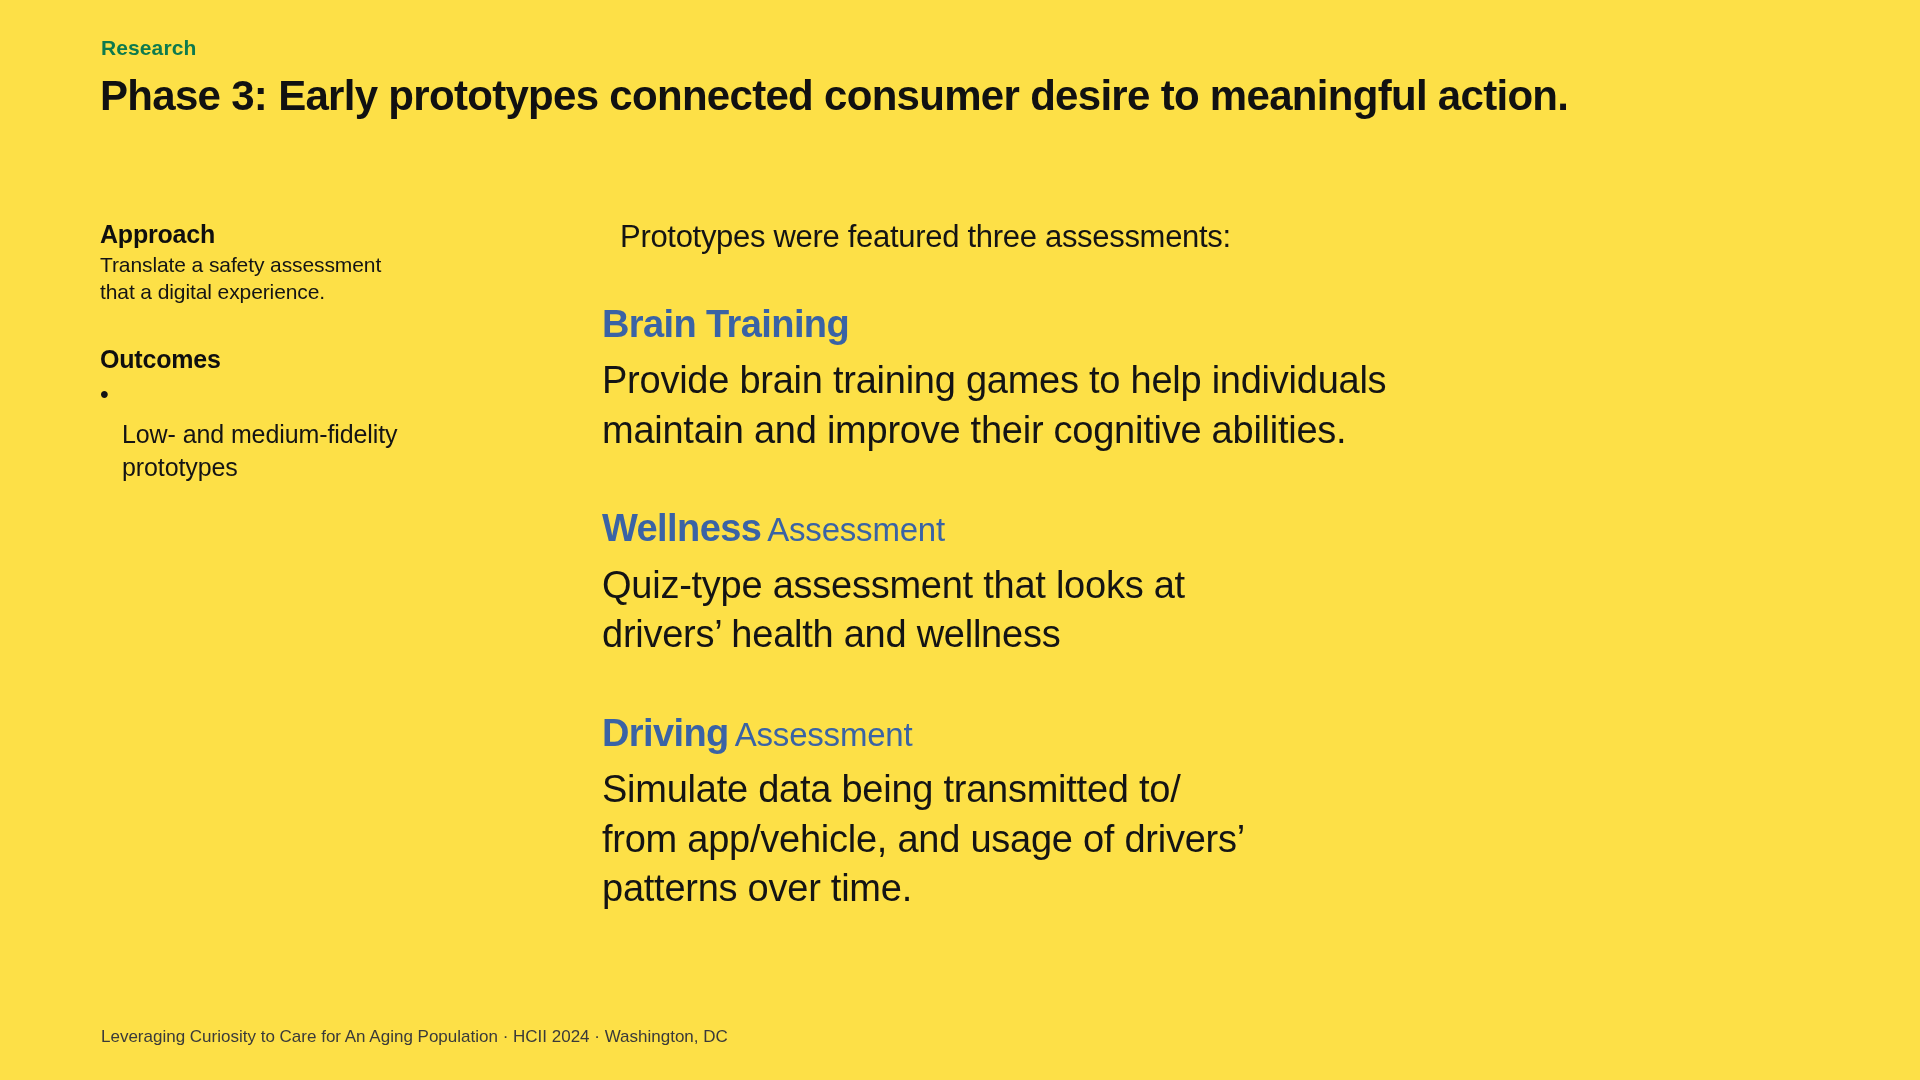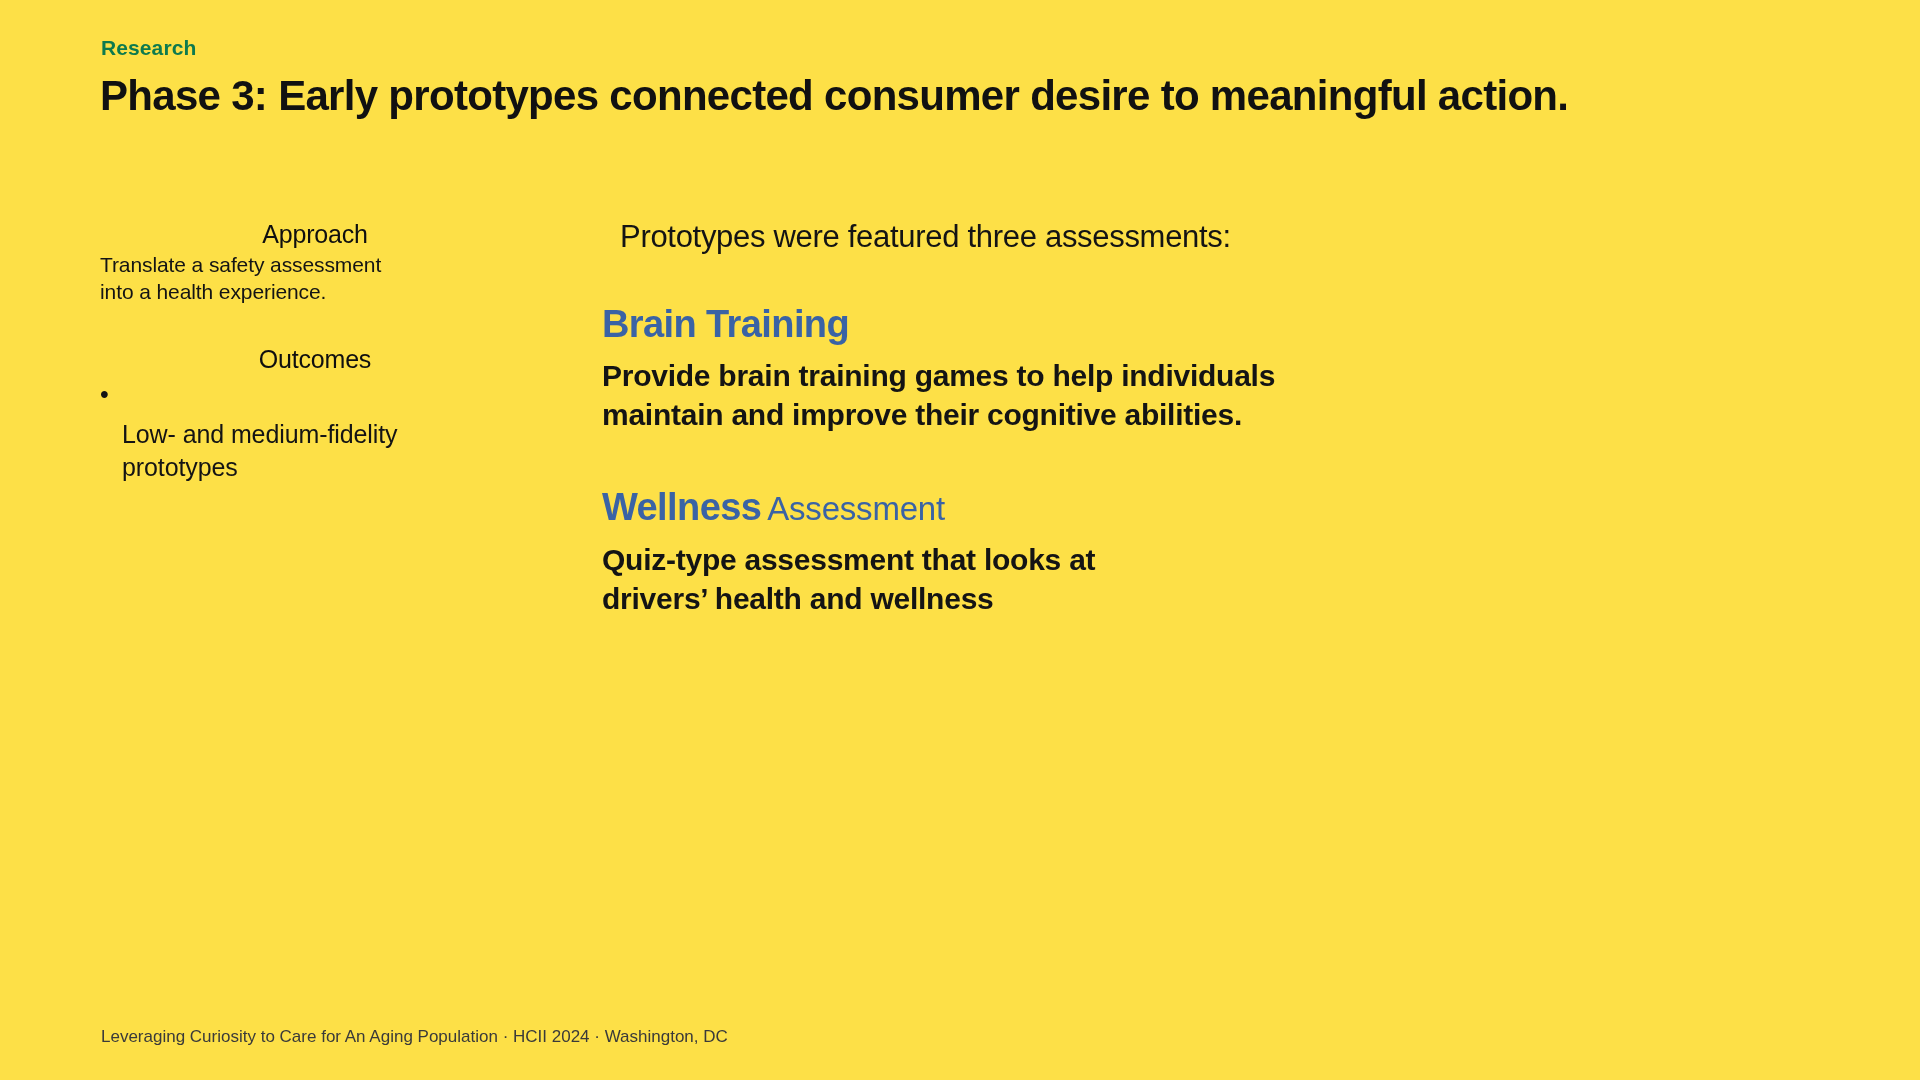--- a/index.html
+++ b/index.html
@@ -36,25 +36,24 @@
   }
 
   
   .left-col {
     position:absolute;
     left:100px; top:218px;
     width:430px;
   }
   .col-heading {
     font-size:25px;
-    font-weight:400;
+    font-weight:700;
     color:#0F0F0F;
     letter-spacing:-0.2px;
     line-height:1.3;
-    text-align:center;
   }
   .col-body {
     font-size:21px;
     font-weight:400;
     color:#141414;
     line-height:1.30;
     letter-spacing:-0.1px;
   }
   .block-gap { height:38px; }
 
@@ -102,22 +101,22 @@
     font-weight:700;
   }
   .assess-head .sub {
     font-size:33px;
     font-weight:400;
     letter-spacing:-0.2px;
     margin-left:6px;
   }
   .assess-body {
     margin-top:10px;
-    font-size:30px;
-    font-weight:700;
+    font-size:38px;
+    font-weight:400;
     color:#141414;
     line-height:1.30;
     letter-spacing:-0.25px;
   }
 
   
   .footer {
     position:absolute;
     left:101px; bottom:33px;
     font-size:17px;
@@ -134,21 +133,21 @@
   <div class="eyebrow">Research</div>
 
   <h1 class="deck-title">Phase 3: Early prototypes connected consumer desire to meaningful action.</h1>
 
   <div class="left-col">
 
     <div class="col-heading">Approach</div>
 
     <div class="col-body">
       <div>Translate a safety assessment</div>
-      <div>into a health experience.</div>
+      <div>that a digital experience.</div>
     </div>
 
     <div class="block-gap"></div>
 
     <div class="col-heading">Outcomes</div>
 
     <ul class="bullet-list">
       <li class="bullet-item">
         <span class="bullet-dot">•</span>
         <span class="bullet-text">
@@ -176,18 +175,28 @@
     <div class="assessment">
       <div class="assess-head">
         <span class="main">Wellness</span><span class="sub">Assessment</span>
       </div>
       <div class="assess-body">
         <div>Quiz-type assessment that looks at</div>
         <div>drivers’ health and wellness</div>
       </div>
     </div>
 
+    <div class="assessment">
+      <div class="assess-head">
+        <span class="main">Driving</span><span class="sub">Assessment</span>
+      </div>
+      <div class="assess-body">
+        <div>Simulate data being transmitted to/</div>
+        <div>from app/vehicle, and usage of drivers’</div>
+        <div>patterns over time.</div>
+      </div>
+    </div>
 
   </div>
 
   <div class="footer">Leveraging Curiosity to Care for An Aging Population · HCII 2024 ·  Washington, DC</div>
 
 </div>
 
 </body></html>

